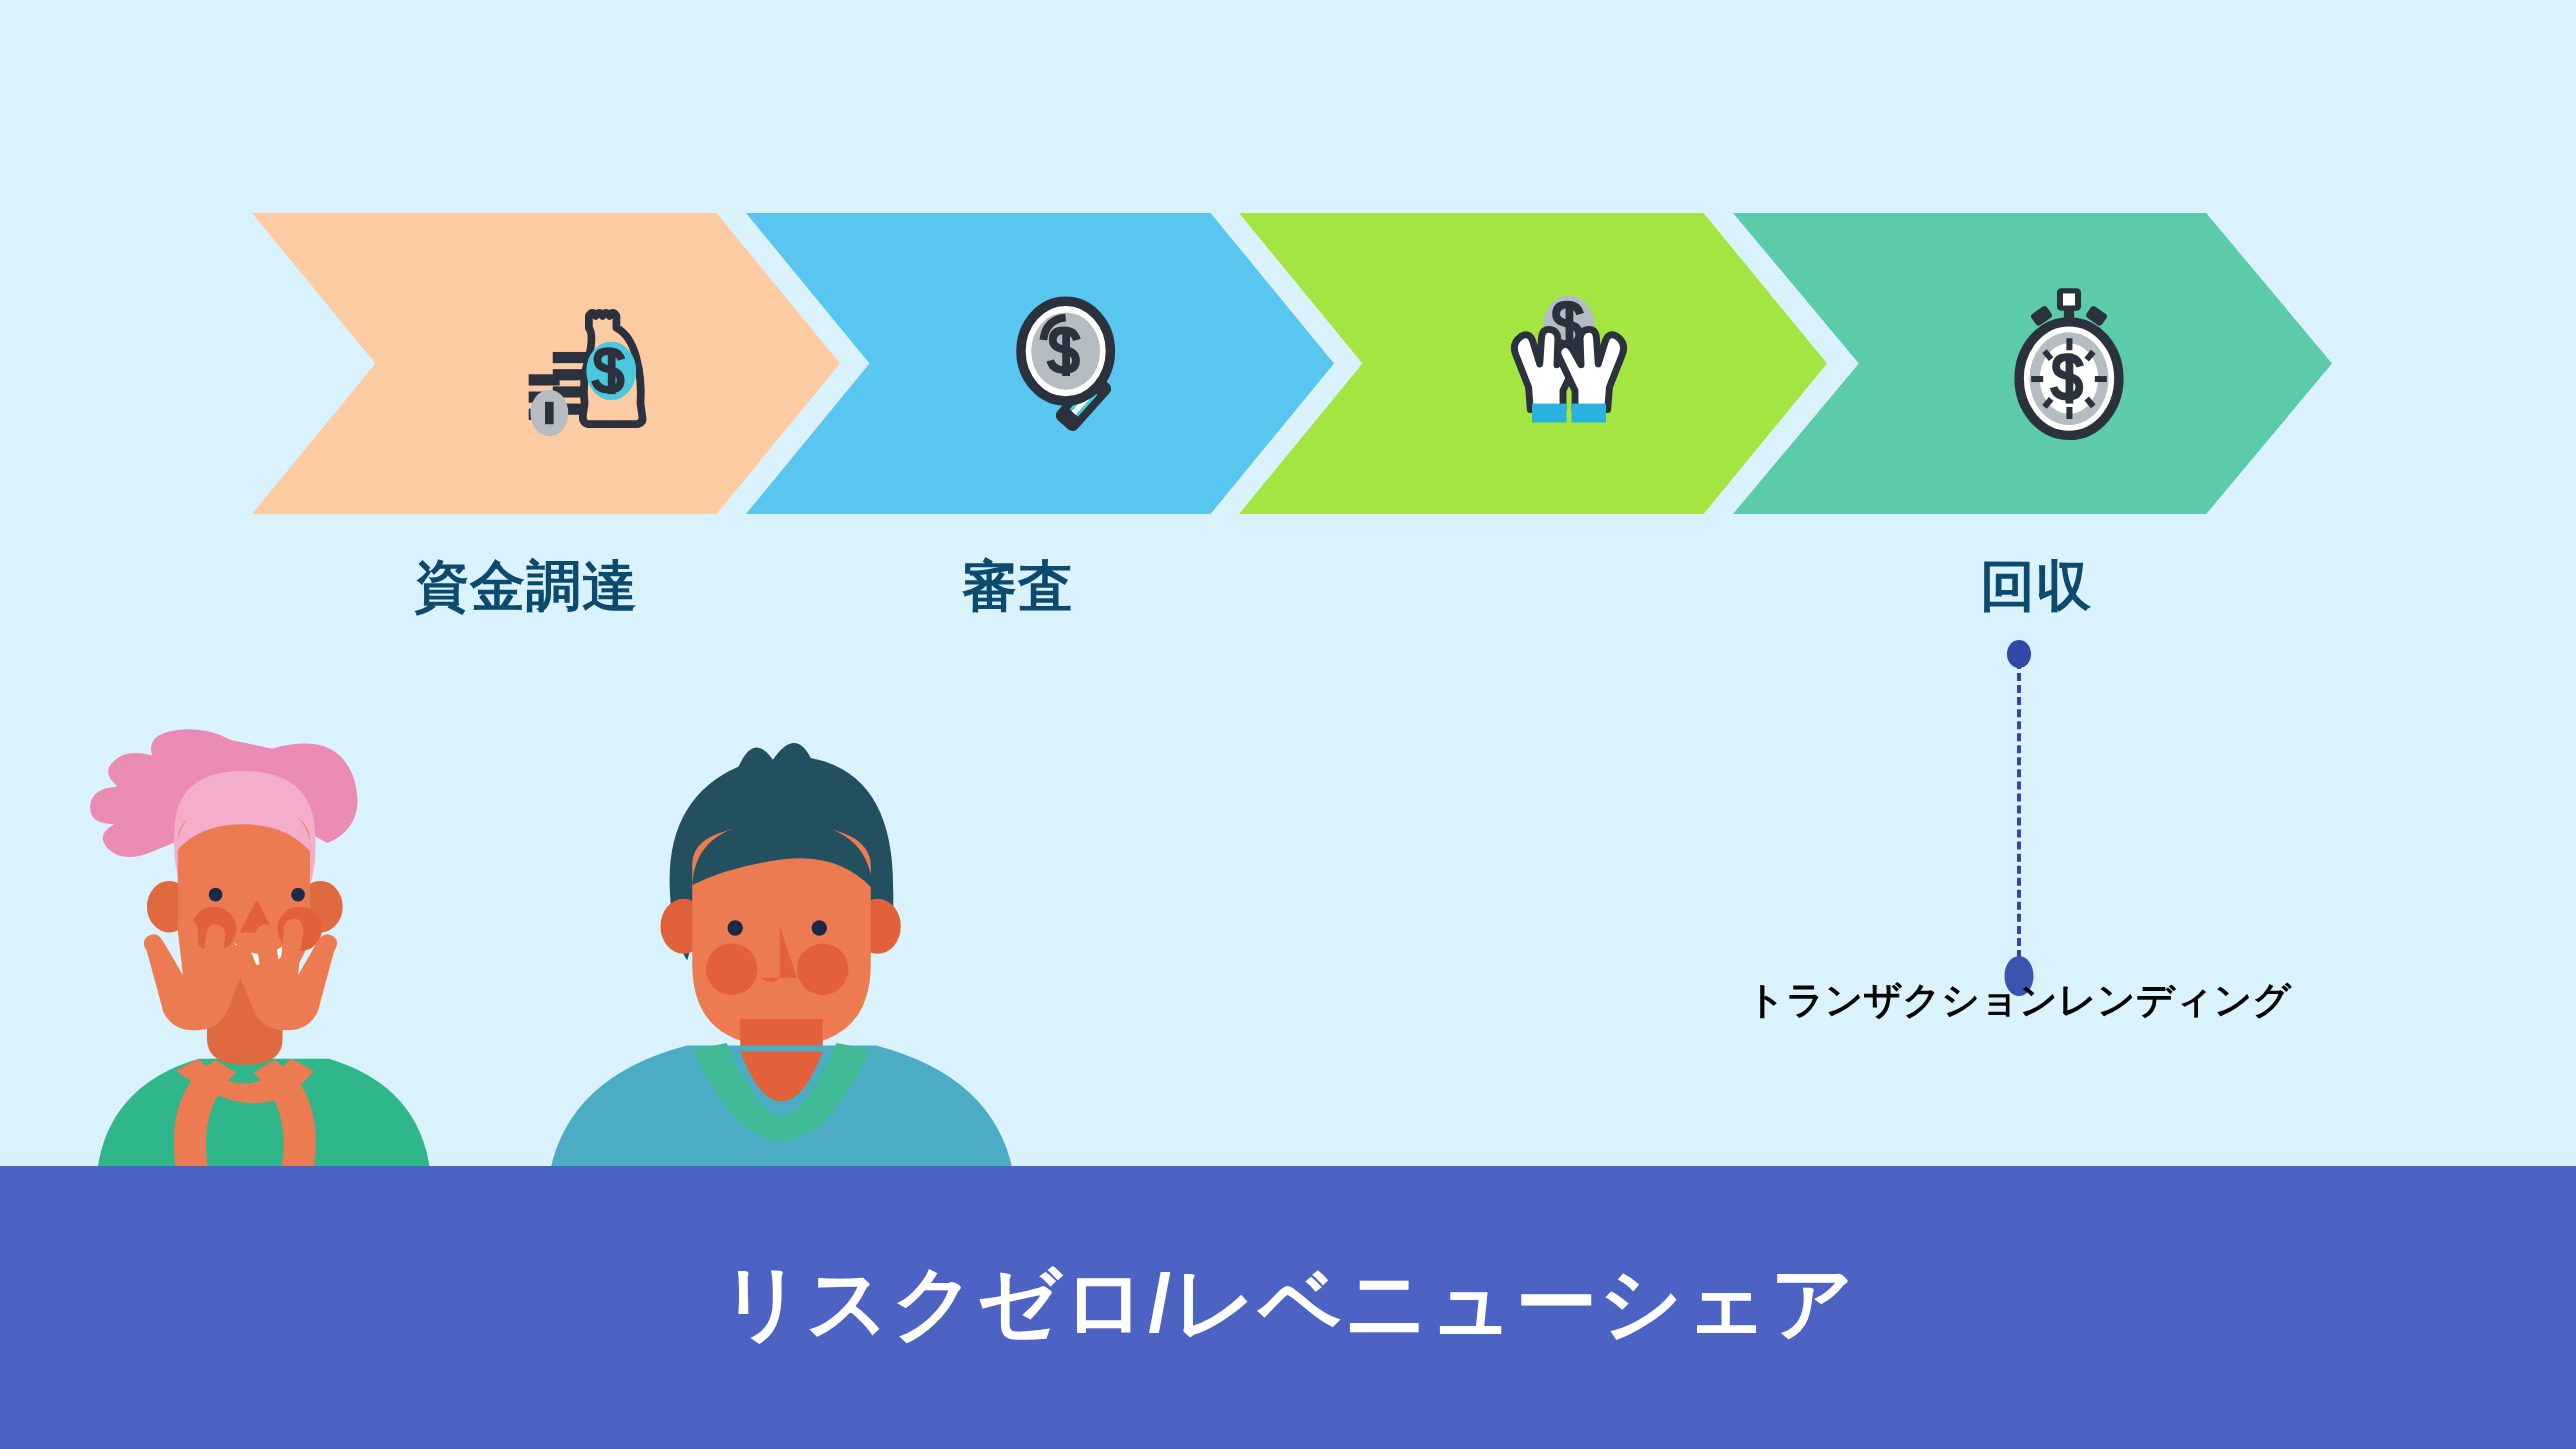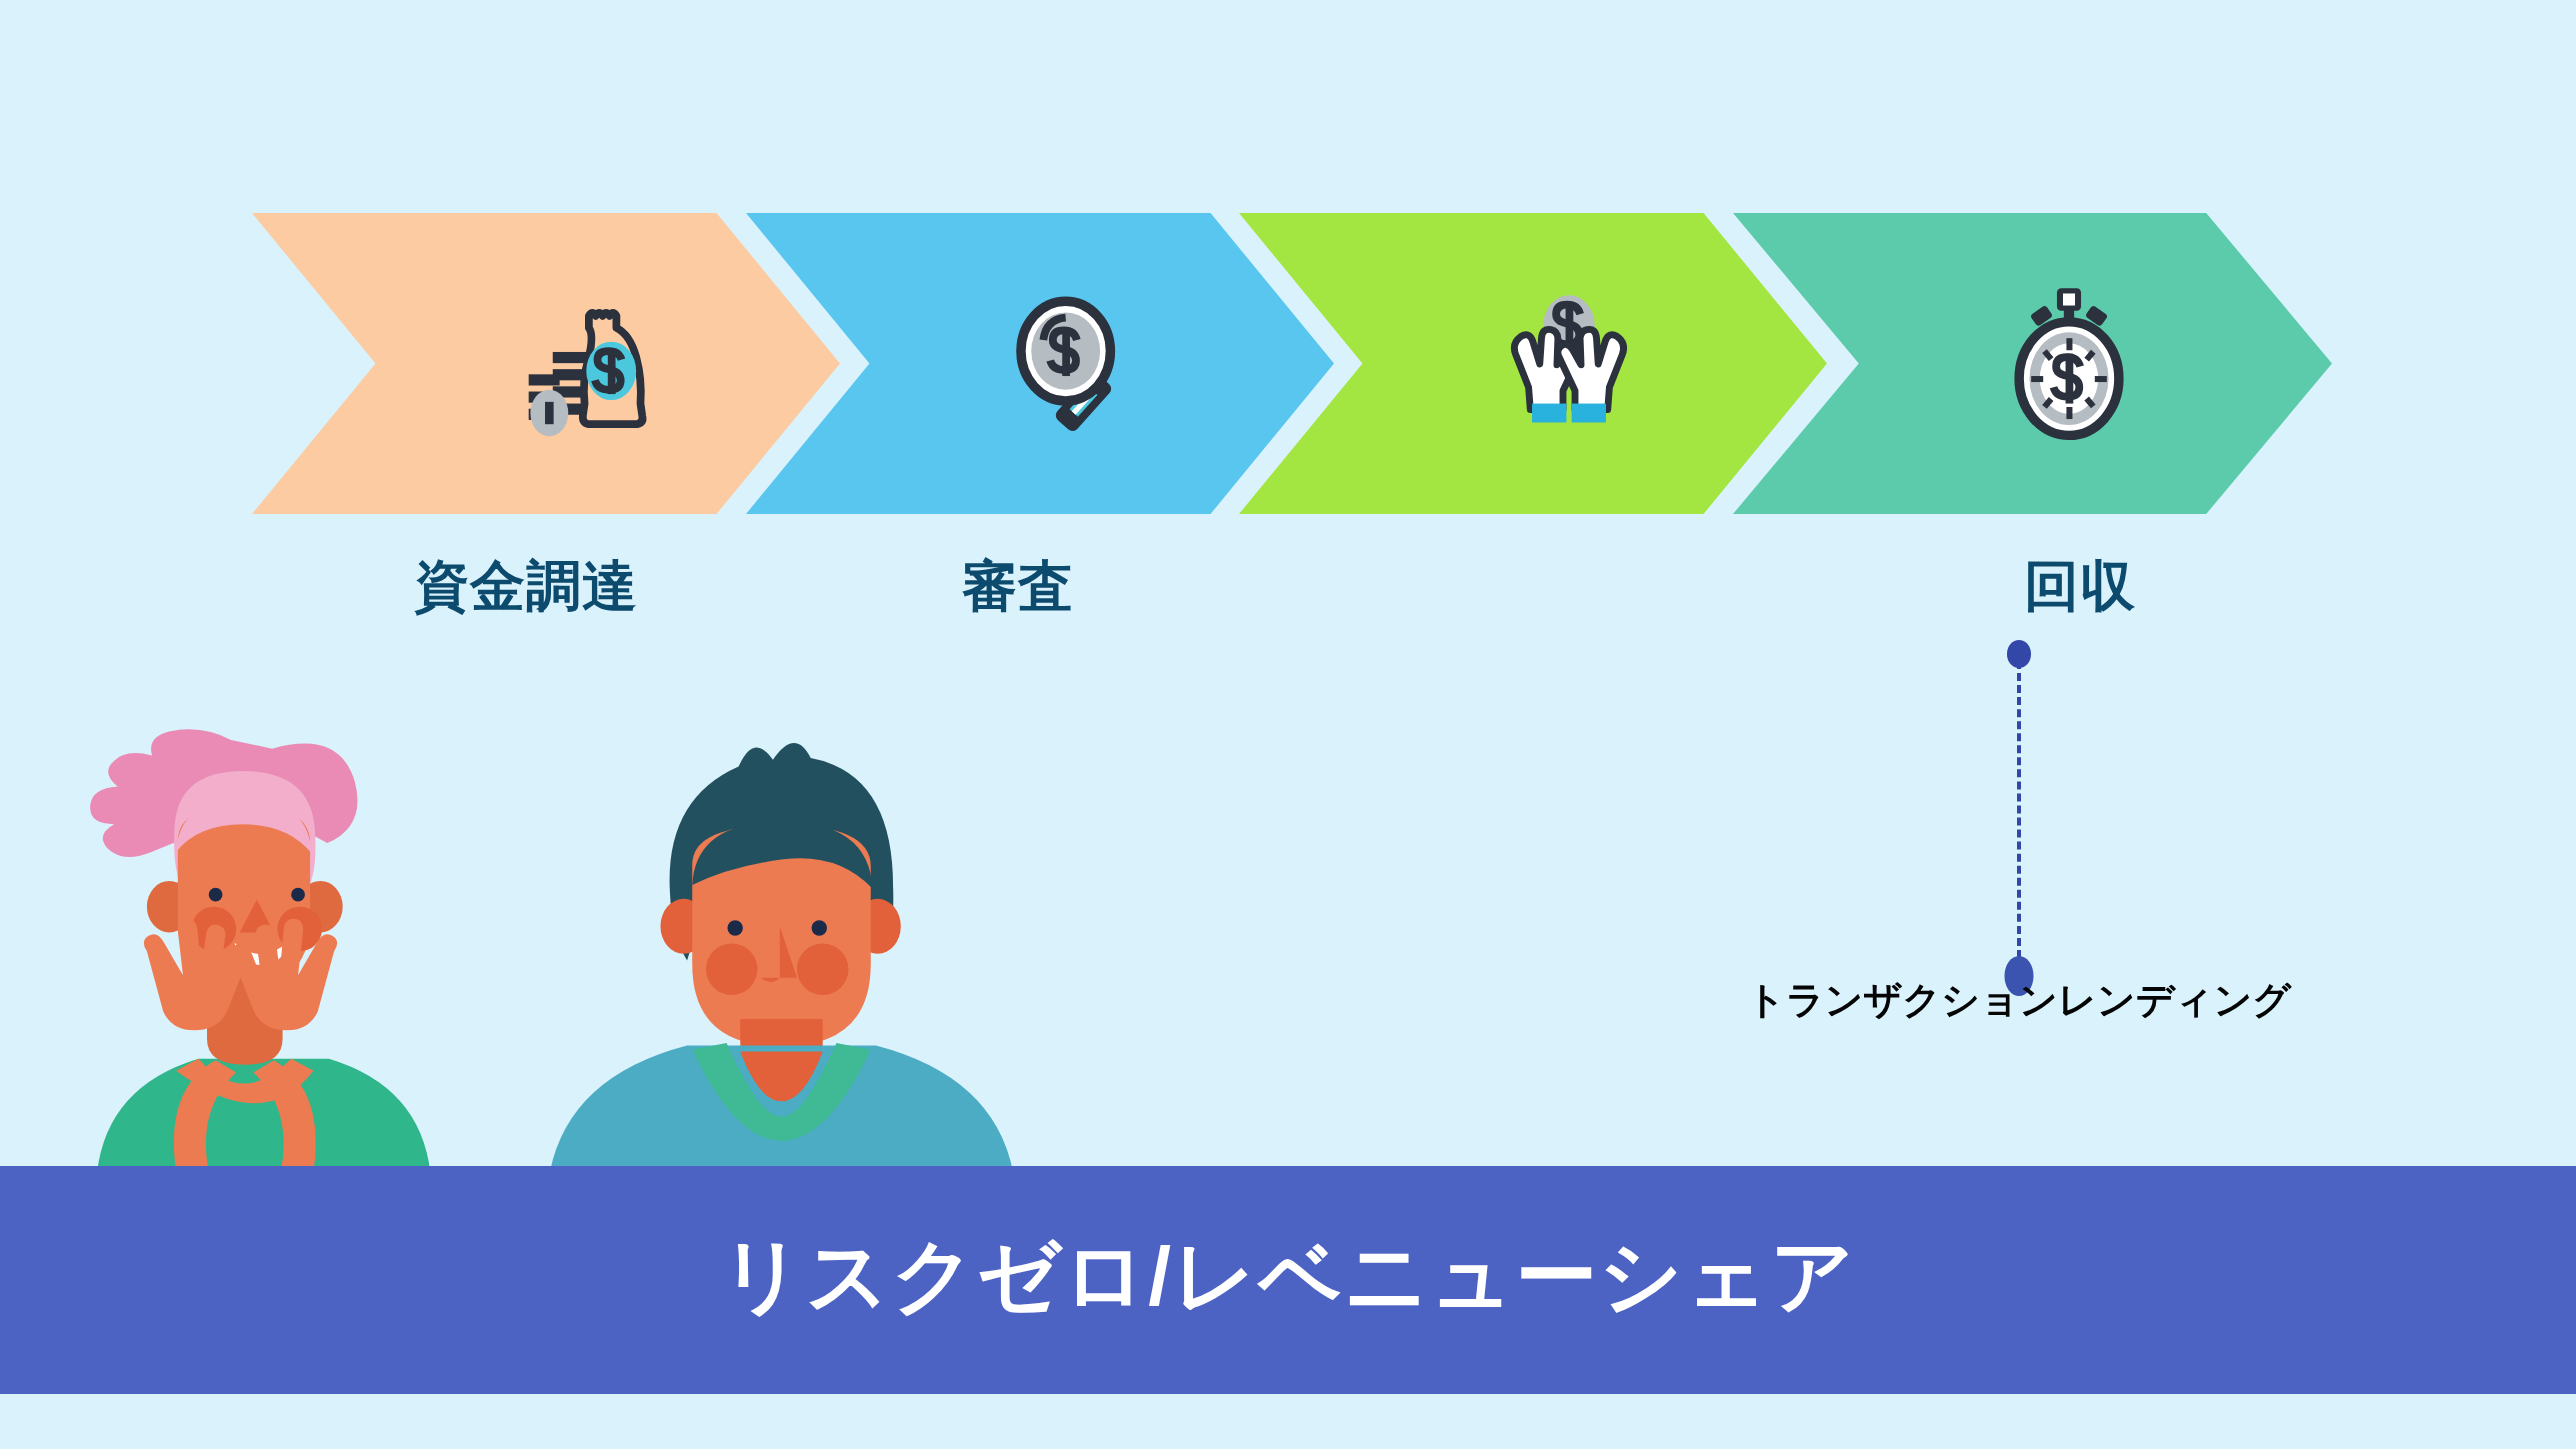--- a/index.html
+++ b/index.html
@@ -57,21 +57,21 @@
     font-size: 55px;
     font-weight: bold;
     color: #0c4a6e;
     letter-spacing: 0.9px;
     white-space: nowrap;
     transform: translateX(-50%);
   }
   .lab-1 { left: 526px; }
   .lab-2 { left: 1018px; }
   .lab-3 { left: 1546px; }
-  .lab-4 { left: 2036px; margin-left: 44px; }
+  .lab-4 { left: 2036px; }
 
   
   #callout-dot-top {
     position: absolute;
     left: 2019px;
     top: 640px;
     width: 24px;
     height: 27.5px;
     border-radius: 50%;
     background: #3347a8;
@@ -107,21 +107,21 @@
     white-space: nowrap;
     letter-spacing: 0px;
   }
 
   
   #bottom-banner {
     position: absolute;
     left: 0;
     top: 1166px;
     width: 2576px;
-    height: 228px;
+    height: 283px;
     background: #4c63c4;
     display: flex;
     align-items: center;
     justify-content: center;
   }
   #banner-title {
     color: #ffffff;
     font-size: 82px;
     font-weight: bold;
     letter-spacing: 1.7px;

